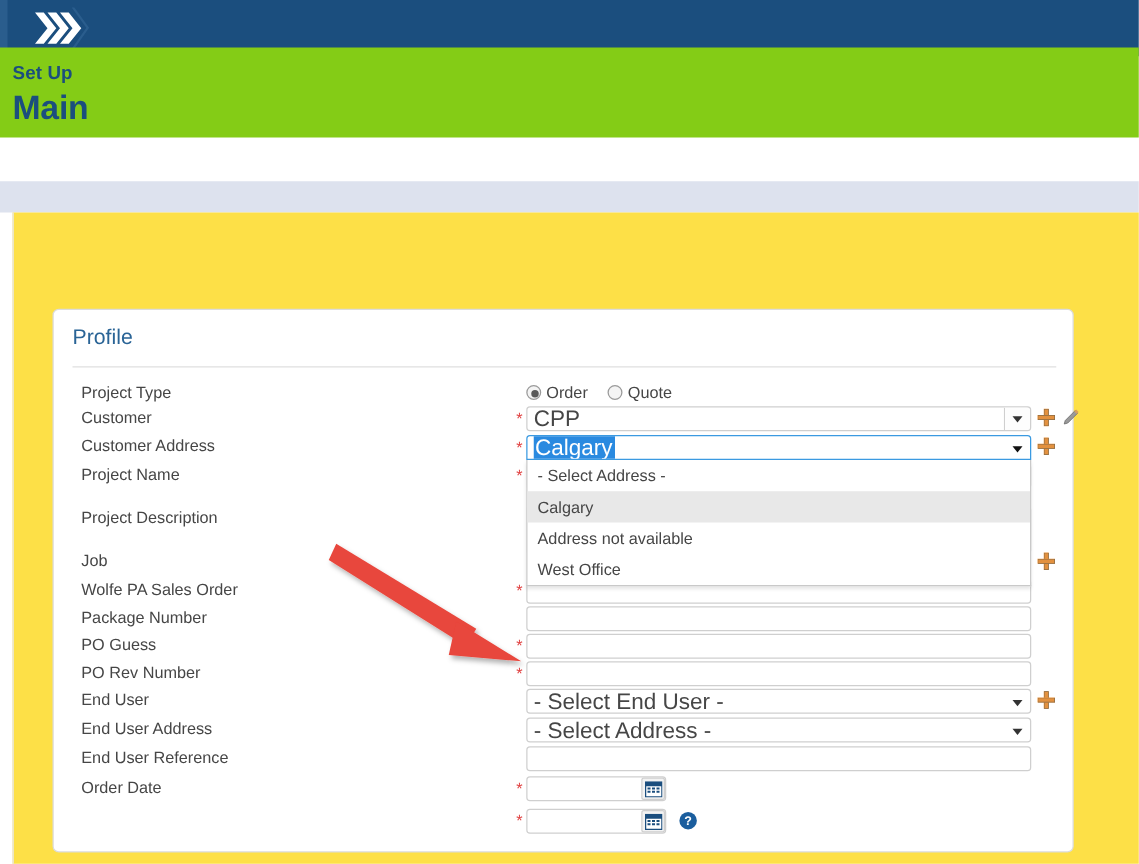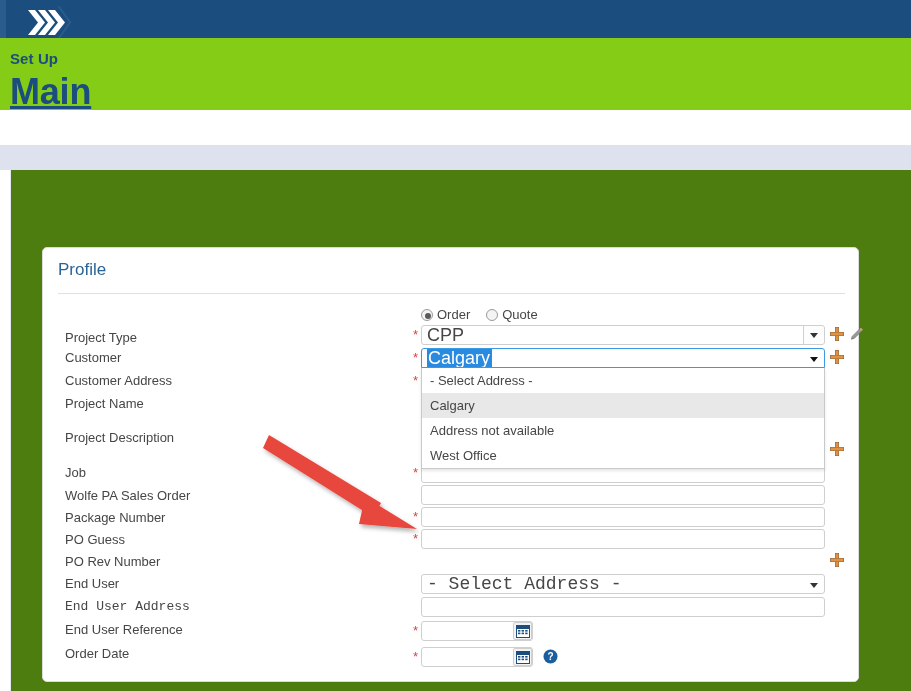--- a/index.html
+++ b/index.html
@@ -39,36 +39,36 @@
     width: 911px; height: 72px;
     background: #84cc16;
   }
   .eyebrow {
     position: absolute; left: 10px; top: 12px;
     font-size: 15px; font-weight: bold;
     color: #1b4e7e; letter-spacing: .1px;
   }
   .maintitle {
     position: absolute; left: 10px; top: 33px;
-    font-size: 36px; font-weight: bold;
-    color: #1b4e7e; letter-spacing: -.2px; text-decoration: underline;
+    font-size: 27px; font-weight: bold;
+    color: #1b4e7e; letter-spacing: -.2px;
   }
 
   
   .band {
     position: absolute; left: 0; top: 145px;
     width: 911px; height: 25px;
     background: #dde2ee;
   }
 
   
   .content {
     position: absolute; left: 10px; top: 170px;
     width: 901px; height: 521px;
-    background: #4d7c0f;
+    background: #fde047;
     border-left: 1px solid #e6e8ef;
   }
 
   
   .panel {
     position: absolute; left: 31px; top: 77px;
     width: 817px; height: 435px;
     background: #ffffff;
     border: 1px solid #dcdcdc;
     border-radius: 5px;
@@ -92,21 +92,20 @@
     position: relative;
     width: 817px;
     height: 22px;
   }
   .lbl {
     position: absolute; left: 22px; top: 0;
     font-size: 13px;
     color: #464646;
     white-space: nowrap;
     line-height: 18px;
-    margin-top: 24px;
   }
   .req {
     position: absolute; left: 370px; top: 1px;
     font-size: 13px; color: #e04040;
     line-height: 18px;
   }
   .ctl {
     position: absolute; left: 378px; top: 0;
   }
 
@@ -327,22 +326,25 @@
           <div class="ctl"><input type="text" class="tinput" style=""></div>
         </div>
         <div class="row" style="position: absolute; top: 224px;">
           <div class="lbl">PO Rev Number</div>
           <div class="req">*</div>
           <div class="ctl"><input type="text" class="tinput" style=""></div>
         </div>
         <div class="row" style="position: absolute; top: 246px;">
           <div class="lbl">End User</div>
           <div class="plus" style="left: 787px; top: 2px;"></div>
-        </div>
-        <div class="row" style="position: absolute; top: 269px; font-family: Liberation Mono, monospace;">
+          <div class="ctl">
+            <div class="sel"><span>- Select End User -</span><span class="caret"></span></div>
+          </div>
+        </div>
+        <div class="row" style="position: absolute; top: 269px;">
           <div class="lbl">End User Address</div>
           <div class="ctl">
             <div class="sel"><span>- Select Address -</span><span class="caret"></span></div>
           </div>
         </div>
         <div class="row" style="position: absolute; top: 292px;">
           <div class="lbl">End User Reference</div>
           <div class="ctl"><input type="text" class="tinput" style=""></div>
         </div>
         <div class="row" style="position: absolute; top: 316px;">

